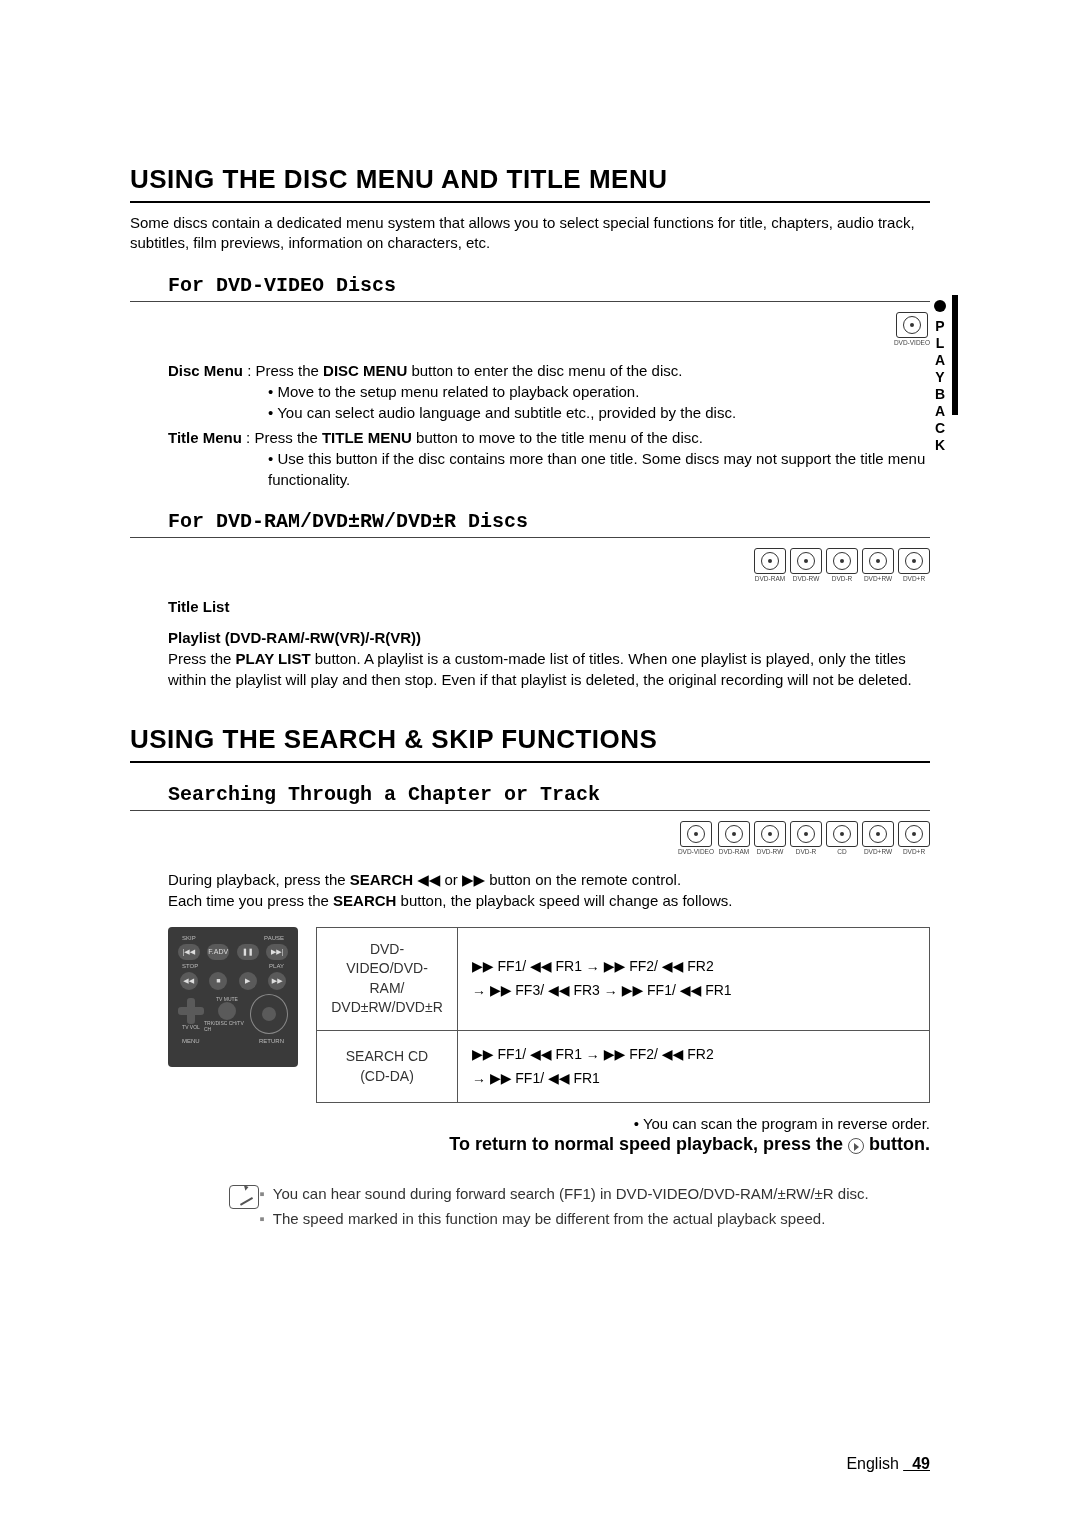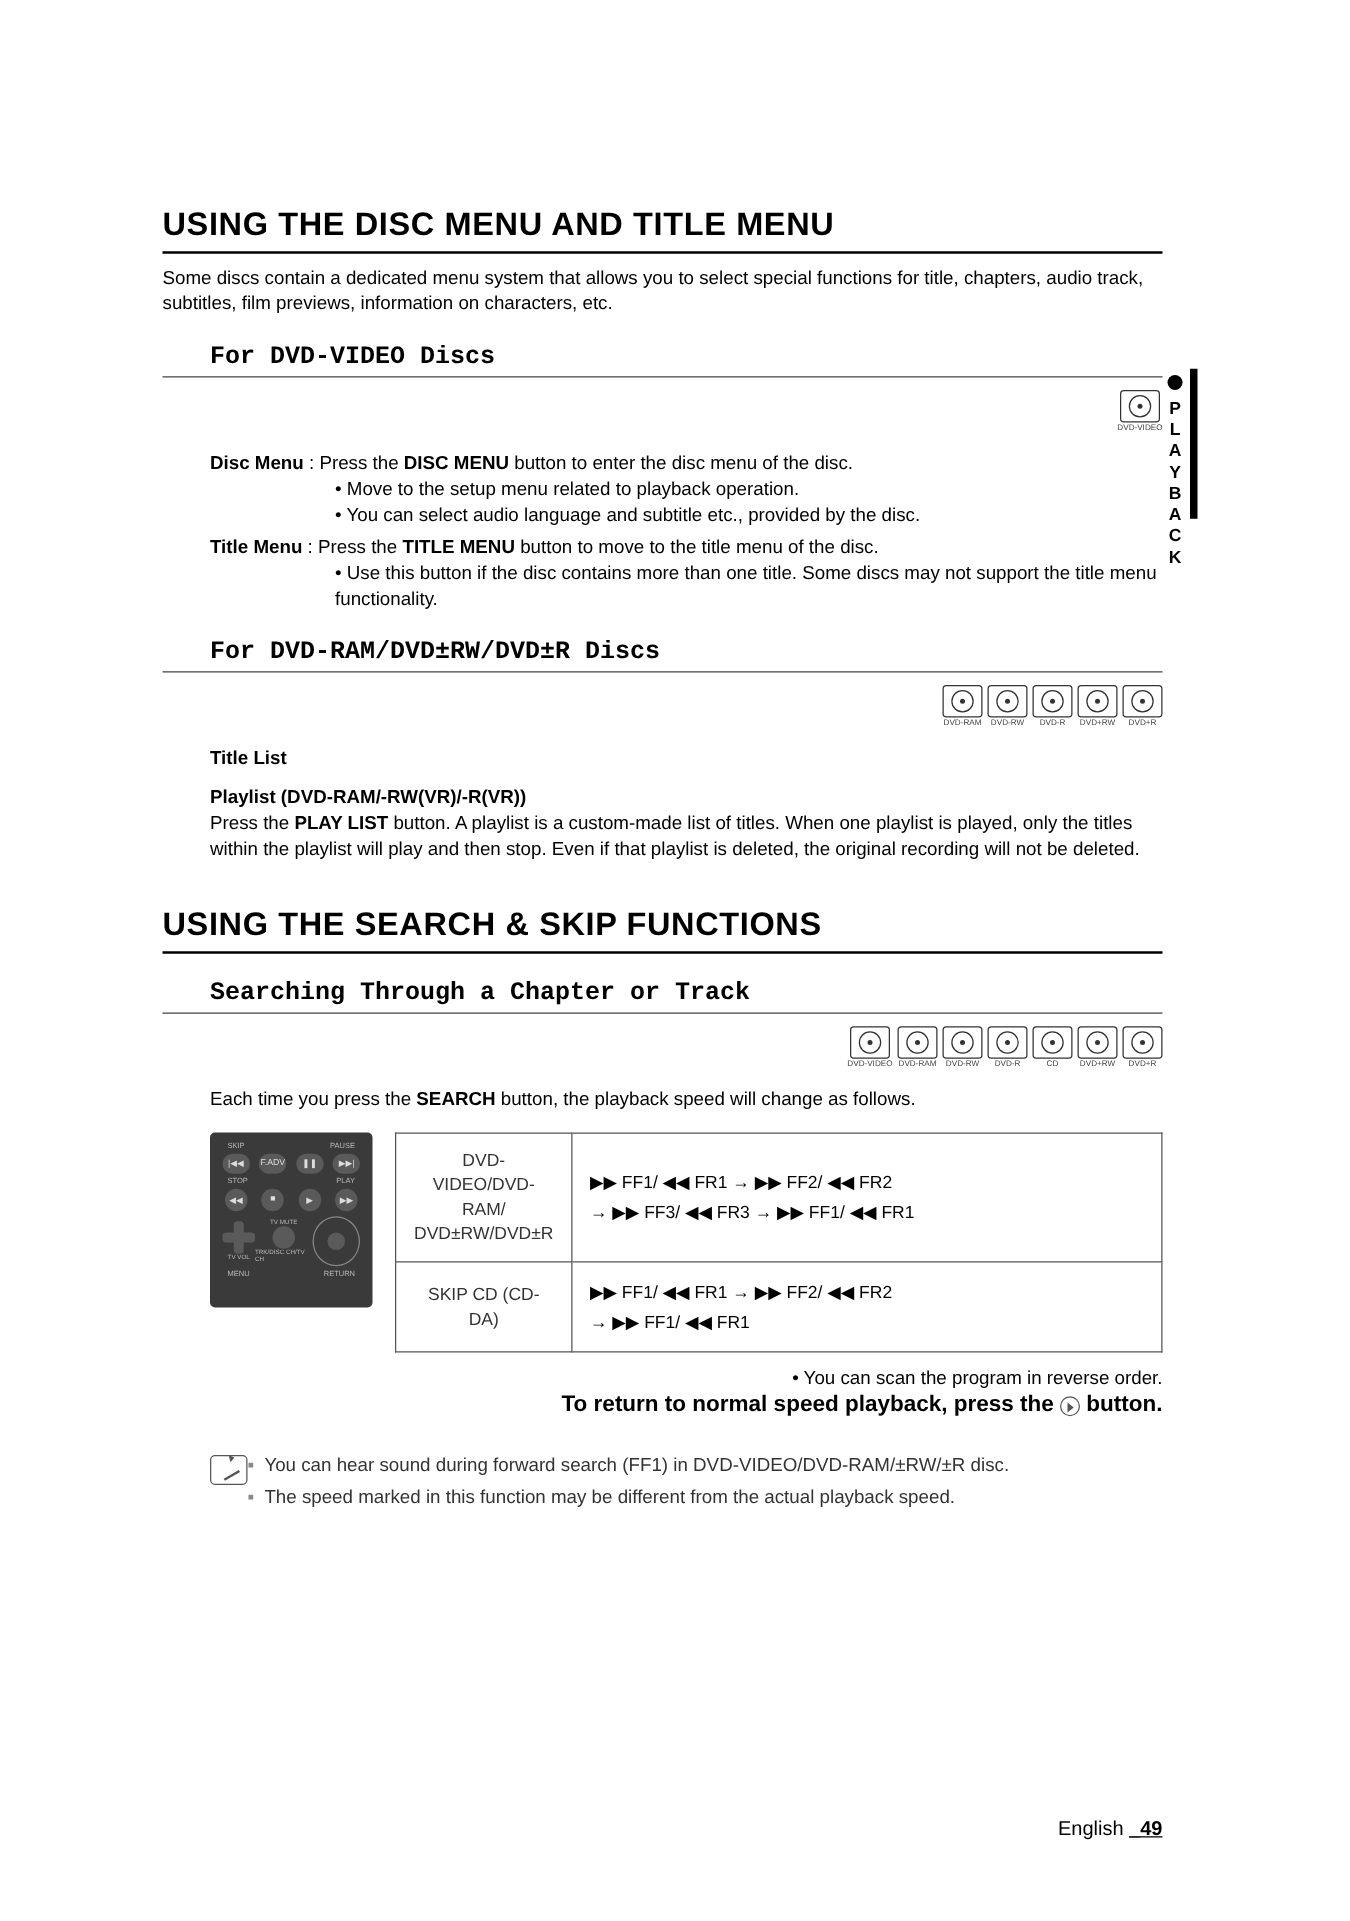--- a/index.html
+++ b/index.html
@@ -42,21 +42,21 @@
   .dpad::after { content:""; position:absolute; top:50%; left:50%; width:14px; height:14px; background:#5a5a5a; border-radius:50%; transform:translate(-50%,-50%);}
   .pg-table { flex:1; border-collapse: collapse; }
   .pg-table td { border: 1px solid #555; padding: 12px 14px; font-size: 14px; vertical-align: middle; }
   .pg-table td.left { text-align: center; color:#333; line-height:1.4; width: 141px; }
   .seq { line-height:1.7; }
   .footnote { font-size: 15px; margin-top: 12px; padding-left: 38px; text-align: right; }
   .footnote .bullet2::before { content:"• ";}
   .normal-note { font-size: 18px; margin-top: 2px; padding-left: 38px; text-align: right; }
   .playcircle { display:inline-block; width:16px; height:16px; border:1px solid #555; border-radius:50%; position:relative; vertical-align:middle; }
   .playcircle::after { content:""; position:absolute; left:5px; top:4px; width:0; height:0; border-left:5px solid #555; border-top:4px solid transparent; border-bottom:4px solid transparent; }
-  .note-box { display:flex; margin-top: 30px; padding-left: 38px; align-items: flex-start; }
+  .note-box { display:flex; margin-top: 30px; padding-left: 38px; align-items: flex-start; justify-content: center; }
   .note-icon { width:30px; height:24px; border:1.5px solid #555; border-radius:4px; display:flex; align-items:center; justify-content:center; flex-shrink:0;}
   .pencil { width:14px; height:14px; border-bottom:2px solid #555; transform: rotate(-30deg) translateY(-1px); position:relative;}
   .pencil::after{content:""; position:absolute; right:-2px; top:-2px; width:0; height:0; border-left:4px solid #555; border-top:3px solid transparent; border-bottom:3px solid transparent; transform: rotate(15deg);}
   .note-lines { font-size: 15px; color:#333; }
   .note-lines .sq::before { content:"▪ "; color:#888; padding-right:4px;}
   .pagefoot { position:absolute; bottom: 64px; right: 150px; font-size: 16px; }
   .pagefoot .pn { font-weight: bold; text-decoration: underline; }
 </style>
 </head>
 <body>
@@ -178,20 +178,23 @@
     <div class="disc-icon">
         <div class="box">
           <div class="ring"></div>
         </div>
         <div class="lbl">DVD+R</div>
       </div>
   </div>
 
   <div class="body-block">
     <div>
+      <span>During playback, press the </span><span class="b">SEARCH</span><span> ◀◀ or ▶▶ button on the remote control.</span>
+    </div>
+    <div>
       <span>Each time you press the </span><span class="b">SEARCH</span><span> button, the playback speed will change as follows.</span>
     </div>
   </div>
 
   <div class="search-wrap">
     <div class="remote">
       <div class="rowlbl">
           <span>SKIP</span>
           <span>PAUSE</span>
         </div>
@@ -236,21 +239,21 @@
           <div>DVD-VIDEO/DVD-RAM/</div>
           <div>DVD±RW/DVD±R</div>
         </td>
         <td class="seq">
           <div>▶▶ FF1/ ◀◀ FR1 → ▶▶ FF2/ ◀◀ FR2</div>
           <div>→ ▶▶ FF3/ ◀◀ FR3 → ▶▶ FF1/ ◀◀ FR1</div>
         </td>
       </tr>
       <tr>
         <td class="left">
-          <div>SKIP CD (CD-DA)</div>
+          <div>SEARCH CD (CD-DA)</div>
         </td>
         <td class="seq">
           <div>▶▶ FF1/ ◀◀ FR1 → ▶▶ FF2/ ◀◀ FR2</div>
           <div>→ ▶▶ FF1/ ◀◀ FR1</div>
         </td>
       </tr>
     </tbody>
       </table>
   </div>
 

